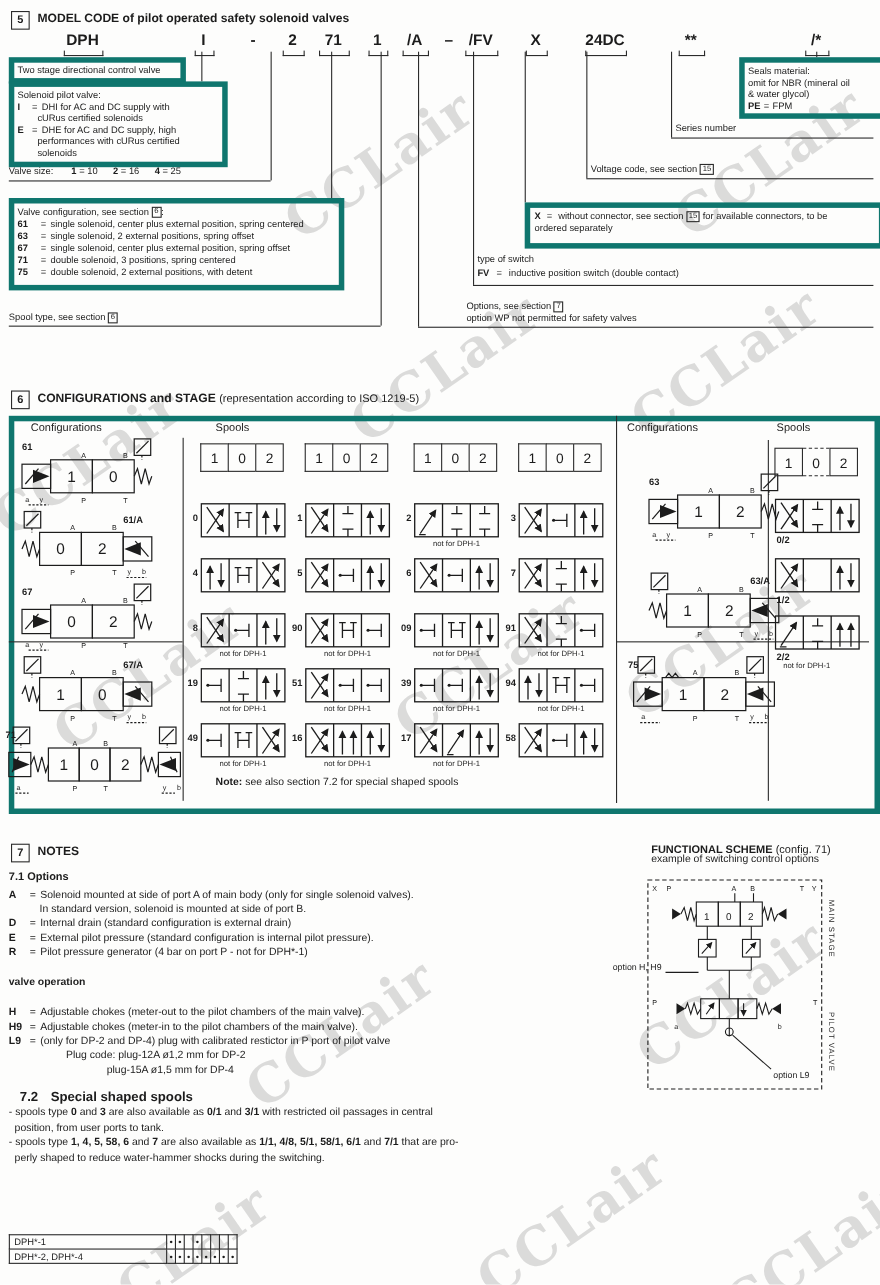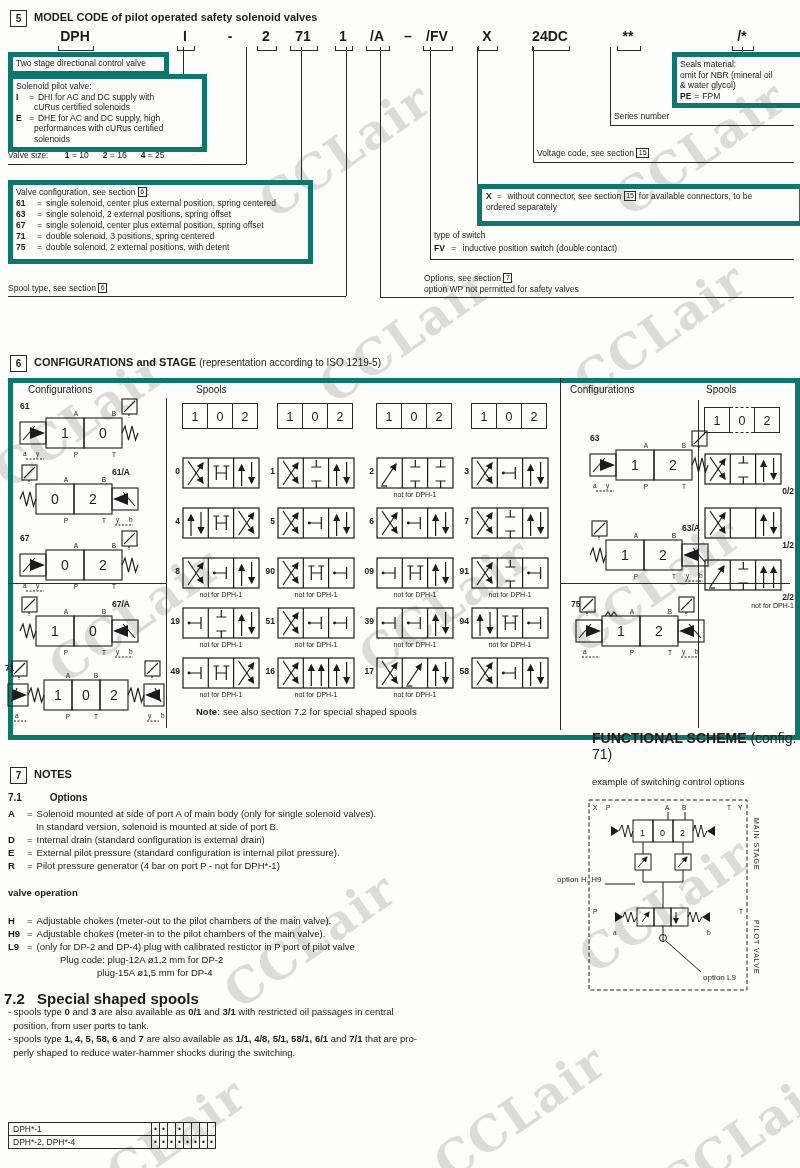--- a/index.html
+++ b/index.html
@@ -33,21 +33,21 @@
   .sph{position:absolute;display:flex;height:26px;}
   .sph .c{width:24px;border:1px solid #2b2b2b;border-right:none;text-align:center;font-size:12.5px;line-height:26px;}
   .sph .c:last-child{border-right:1px solid #2b2b2b;}
   .sph.dashmid .c:nth-child(2){border-top-style:dashed;border-bottom-style:dashed;border-left:none;}
   .sph.dashmid .c:nth-child(1){border-right:1px solid #2b2b2b;}
   .sph.dashmid .c:nth-child(3){border-left:1px solid #2b2b2b;}
   .spool{position:absolute;width:100px;}
   .spool .row{display:flex;}
   .spool .id{width:17px;text-align:right;padding-right:2px;font-size:8.5px;font-weight:bold;padding-top:10px;box-sizing:border-box;}
   .spool .cap{margin-left:17px;width:78px;text-align:center;font-size:7px;line-height:9px;}
-  .spoolr{position:absolute;width:90px;text-align:right;}
+  .spoolr{position:absolute;width:90px;}
   .spoolr .id{font-size:8.5px;font-weight:bold;padding-left:2px;}
   .spoolr .cap{font-size:7px;padding-left:8px;}
   table.avail{border-collapse:collapse;font-size:8.5px;}
   table.avail th,table.avail td{border:1px solid #2b2b2b;height:12px;text-align:center;padding:0 2px;}
   table.avail th{font-weight:normal;height:14px;}
   table.avail .lab{width:136px;text-align:left;padding-left:4px;}
   table.avail th.lab{font-weight:bold;}
   svg{display:block;}
   text{font-family:"Liberation Sans",sans-serif;fill:#1c1c1c;}
 </style>
@@ -799,21 +799,21 @@
   <div class="abs" style="left:196px;top:706px;font-size:9.5px">
     <span class="b">Note:</span>
     <span>see also section 7.2 for special shaped spools</span>
   </div>
 
   <div class="badge" style="left:10px;top:767px">7</div>
   <div class="sect-title" style="left:34px;top:768px">NOTES</div>
 
   <div class="abs" style="left:8px;top:792px;font-size:10px">
     <span class="b">7.1</span>
-    <span class="b" style="margin-left:25px">Options</span>
+    <span class="b" style="margin-left:0">Options</span>
   </div>
   <div class="abs kvlist n7" style="left:8px;top:807px;width:552px">
       <div class="kv">
         <span class="k">A</span>
         <span class="eq"></span>
         <span class="v">Solenoid mounted at side of port A of main body (only for single solenoid valves).</span>
       </div>
       <div class="kv" style="padding-left:28px">
         <span class="v">In standard version, solenoid is mounted at side of port B.</span>
       </div>
@@ -854,27 +854,27 @@
         <span class="v">(only for DP-2 and DP-4) plug with calibrated restictor in P port of pilot valve</span>
       </div>
       <div class="kv" style="padding-left:52px">
         <span class="v">Plug code: plug-12A ø1,2 mm for DP-2</span>
       </div>
       <div class="kv" style="padding-left:89px">
         <span class="v">plug-15A ø1,5 mm for DP-4</span>
       </div>
     </div>
 
-  <div class="abs" style="left:4px;top:990px;font-size:15px">
+  <div class="abs" style="left:18px;top:990px;font-size:12px">
     <span class="b">7.2</span>
     <span class="b" style="margin-left:8px">Special shaped spools</span>
   </div>
   <div class="abs" style="left:8px;top:1005px;font-size:9.5px;line-height:13.5px;white-space:pre"><div>- spools type <b>0</b> and <b>3</b> are also available as <b>0/1</b> and <b>3/1</b> with restricted oil passages in central</div><div>  position, from user ports to tank.</div><div>- spools type <b>1, 4, 5, 58, 6</b> and <b>7</b> are also available as <b>1/1, 4/8, 5/1, 58/1, 6/1</b> and <b>7/1</b> that are pro-</div><div>  perly shaped to reduce water-hammer shocks during the switching.</div></div>
 
-  <div class="abs b" style="left:592px;top:730px;font-size:14px">
+  <div class="abs b" style="left:592px;top:767px;font-size:10px">
     <span>FUNCTIONAL SCHEME</span>
     <span style="font-weight:normal">(config. 71)</span>
   </div>
   <div class="abs" style="left:592px;top:776px;font-size:9.5px">example of switching control options</div>
 
   <svg class="abs" style="left:557px;top:790px" width="238" height="222" viewBox="0 0 238 222">
     <rect x="32" y="10" width="158" height="190" fill="none" stroke="#1c1c1c" stroke-width="1" stroke-dasharray="4,2.5"></rect>
     <text x="36" y="20" font-size="6.5">X</text>
     <text x="49" y="20" font-size="6.5">P</text>
     <text x="108" y="20" font-size="6.5">A</text>

